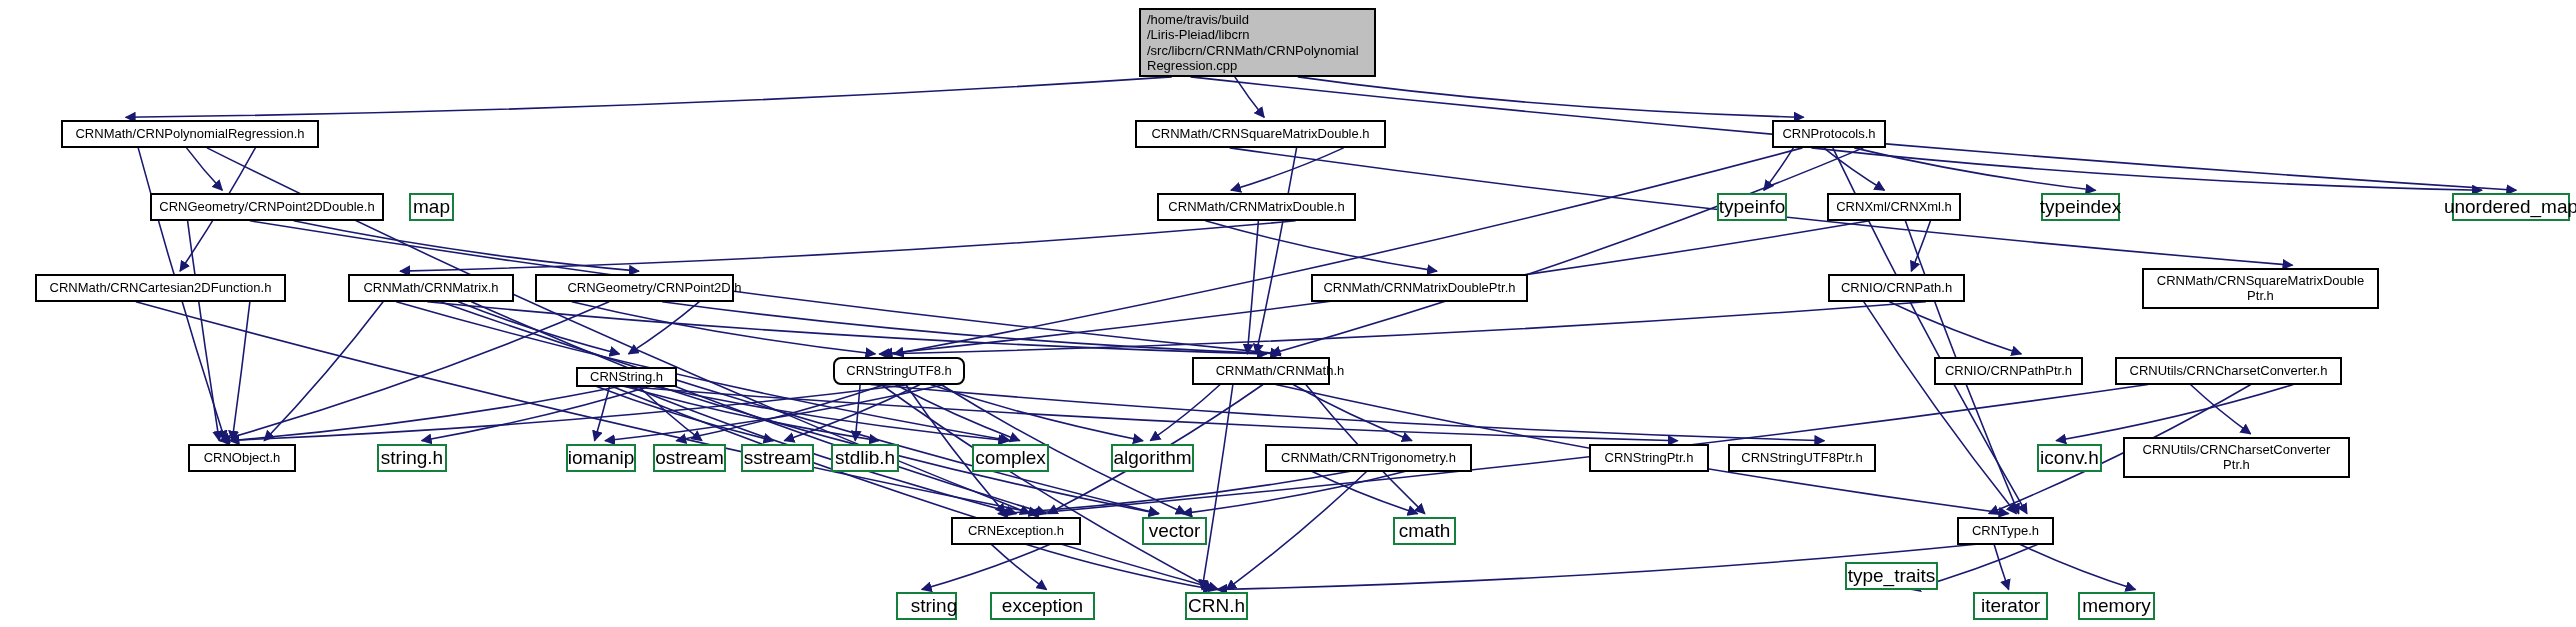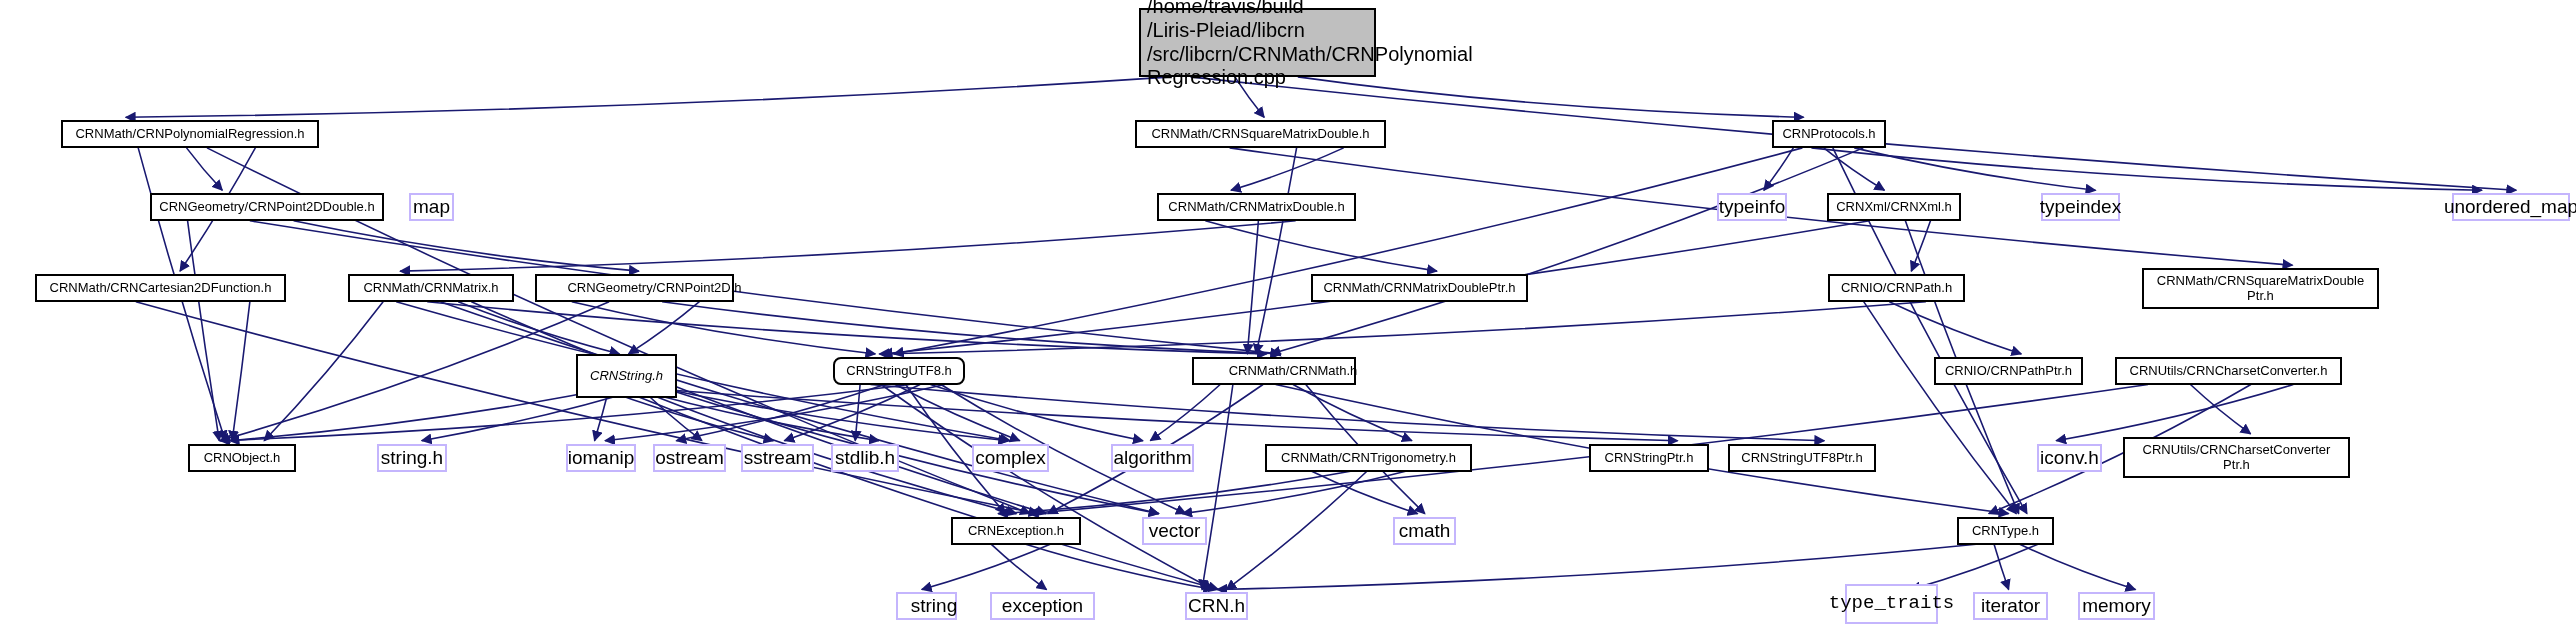--- a/index.html
+++ b/index.html
@@ -30,28 +30,28 @@
     background:#ffffff;
     z-index:5;
   }
   
   .node.internal{
     border:2px solid #000000;
     font-size:13px;
   }
   
   .node.external{
-    border:2px solid #c4b5fd;
+    border:2px solid #15803d;
     font-size:19px;
   }
   
   .node.root{
     border:2px solid #000000;
     background:#bfbfbf;
-    font-size:20px;
+    font-size:13px;
     text-align:left;
     justify-content:flex-start;
     padding:3px 6px;
     line-height:1.18;
   }
 </style>
 </head>
 <body>
 
 <div id="canvas">
@@ -164,23 +164,23 @@
       <div class="node internal" style="left: 1827px; top: 193px; width: 134px; height: 28px;">CRNXml/CRNXml.h</div>
       <div class="node external" style="left: 2041px; top: 193px; width: 79px; height: 28px;">typeindex</div>
       <div class="node external" style="left: 2452px; top: 193px; width: 118px; height: 28px;">unordered_map</div>
       <div class="node internal" style="left: 35px; top: 274px; width: 251px; height: 28px;">CRNMath/CRNCartesian2DFunction.h</div>
       <div class="node internal" style="left: 348px; top: 274px; width: 166px; height: 28px;">CRNMath/CRNMatrix.h</div>
       <div class="node internal" style="left: 535px; top: 274px; width: 199px; height: 28px; padding-left: 40px;">CRNGeometry/CRNPoint2D.h</div>
       <div class="node internal" style="left: 1311px; top: 274px; width: 217px; height: 28px;">CRNMath/CRNMatrixDoublePtr.h</div>
       <div class="node internal" style="left: 1828px; top: 274px; width: 137px; height: 28px;">CRNIO/CRNPath.h</div>
       <div class="node internal" style="left: 2142px; top: 268px; width: 237px; height: 41px;">CRNMath/CRNSquareMatrixDouble
 Ptr.h</div>
-      <div class="node internal" style="left: 576px; top: 354px; width: 101px; height: 44px; font-style: italic;">CRNString.h</div>
+      <div class="node internal" style="left: 576px; top: 367px; width: 101px; height: 20px;">CRNString.h</div>
       <div class="node internal" style="left: 833px; top: 357px; width: 132px; height: 28px; border-radius: 8px;">CRNStringUTF8.h</div>
-      <div class="node internal" style="left: 1192px; top: 357px; width: 164px; height: 28px; padding-left: 38px;">CRNMath/CRNMath.h</div>
+      <div class="node internal" style="left: 1192px; top: 357px; width: 138px; height: 28px; padding-left: 38px;">CRNMath/CRNMath.h</div>
       <div class="node internal" style="left: 1934px; top: 357px; width: 149px; height: 28px;">CRNIO/CRNPathPtr.h</div>
       <div class="node internal" style="left: 2115px; top: 357px; width: 227px; height: 28px;">CRNUtils/CRNCharsetConverter.h</div>
       <div class="node internal" style="left: 188px; top: 444px; width: 108px; height: 28px;">CRNObject.h</div>
       <div class="node external" style="left: 377px; top: 444px; width: 70px; height: 28px;">string.h</div>
       <div class="node external" style="left: 566px; top: 444px; width: 70px; height: 28px;">iomanip</div>
       <div class="node external" style="left: 653px; top: 444px; width: 73px; height: 28px;">ostream</div>
       <div class="node external" style="left: 741px; top: 444px; width: 73px; height: 28px;">sstream</div>
       <div class="node external" style="left: 831px; top: 444px; width: 68px; height: 28px;">stdlib.h</div>
       <div class="node external" style="left: 972px; top: 444px; width: 77px; height: 28px;">complex</div>
       <div class="node external" style="left: 1111px; top: 444px; width: 83px; height: 28px;">algorithm</div>
@@ -190,18 +190,18 @@
       <div class="node external" style="left: 2037px; top: 444px; width: 65px; height: 28px;">iconv.h</div>
       <div class="node internal" style="left: 2123px; top: 437px; width: 227px; height: 41px;">CRNUtils/CRNCharsetConverter
 Ptr.h</div>
       <div class="node internal" style="left: 951px; top: 517px; width: 130px; height: 28px;">CRNException.h</div>
       <div class="node external" style="left: 1142px; top: 517px; width: 65px; height: 28px; text-align: center;">vector</div>
       <div class="node external" style="left: 1393px; top: 517px; width: 63px; height: 28px;">cmath</div>
       <div class="node internal" style="left: 1957px; top: 517px; width: 97px; height: 28px;">CRNType.h</div>
       <div class="node external" style="left: 896px; top: 592px; width: 61px; height: 28px; padding-left: 15px;">string</div>
       <div class="node external" style="left: 990px; top: 592px; width: 105px; height: 28px;">exception</div>
       <div class="node external" style="left: 1185px; top: 592px; width: 63px; height: 28px;">CRN.h</div>
-      <div class="node external" style="left: 1845px; top: 584px; width: 93px; height: 40px; font-family: Liberation Mono, monospace;">type_traits</div>
+      <div class="node external" style="left: 1845px; top: 562px; width: 93px; height: 28px;">type_traits</div>
       <div class="node external" style="left: 1973px; top: 592px; width: 75px; height: 28px;">iterator</div>
       <div class="node external" style="left: 2078px; top: 592px; width: 77px; height: 28px;">memory</div>
     </div>
 </div>
 
 
 </body></html>

